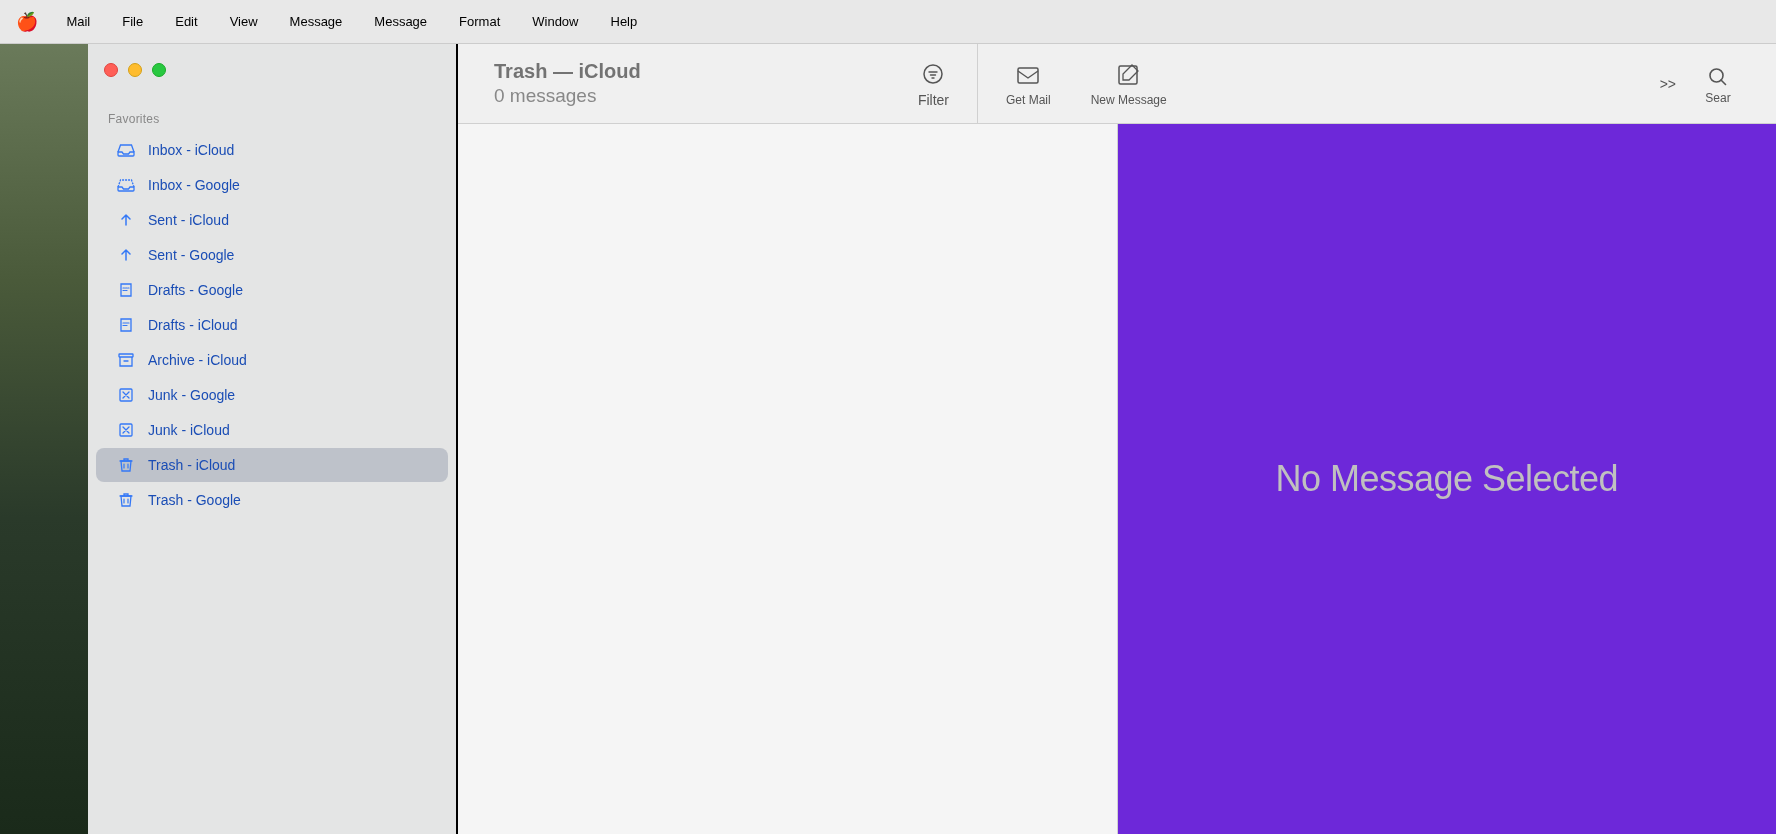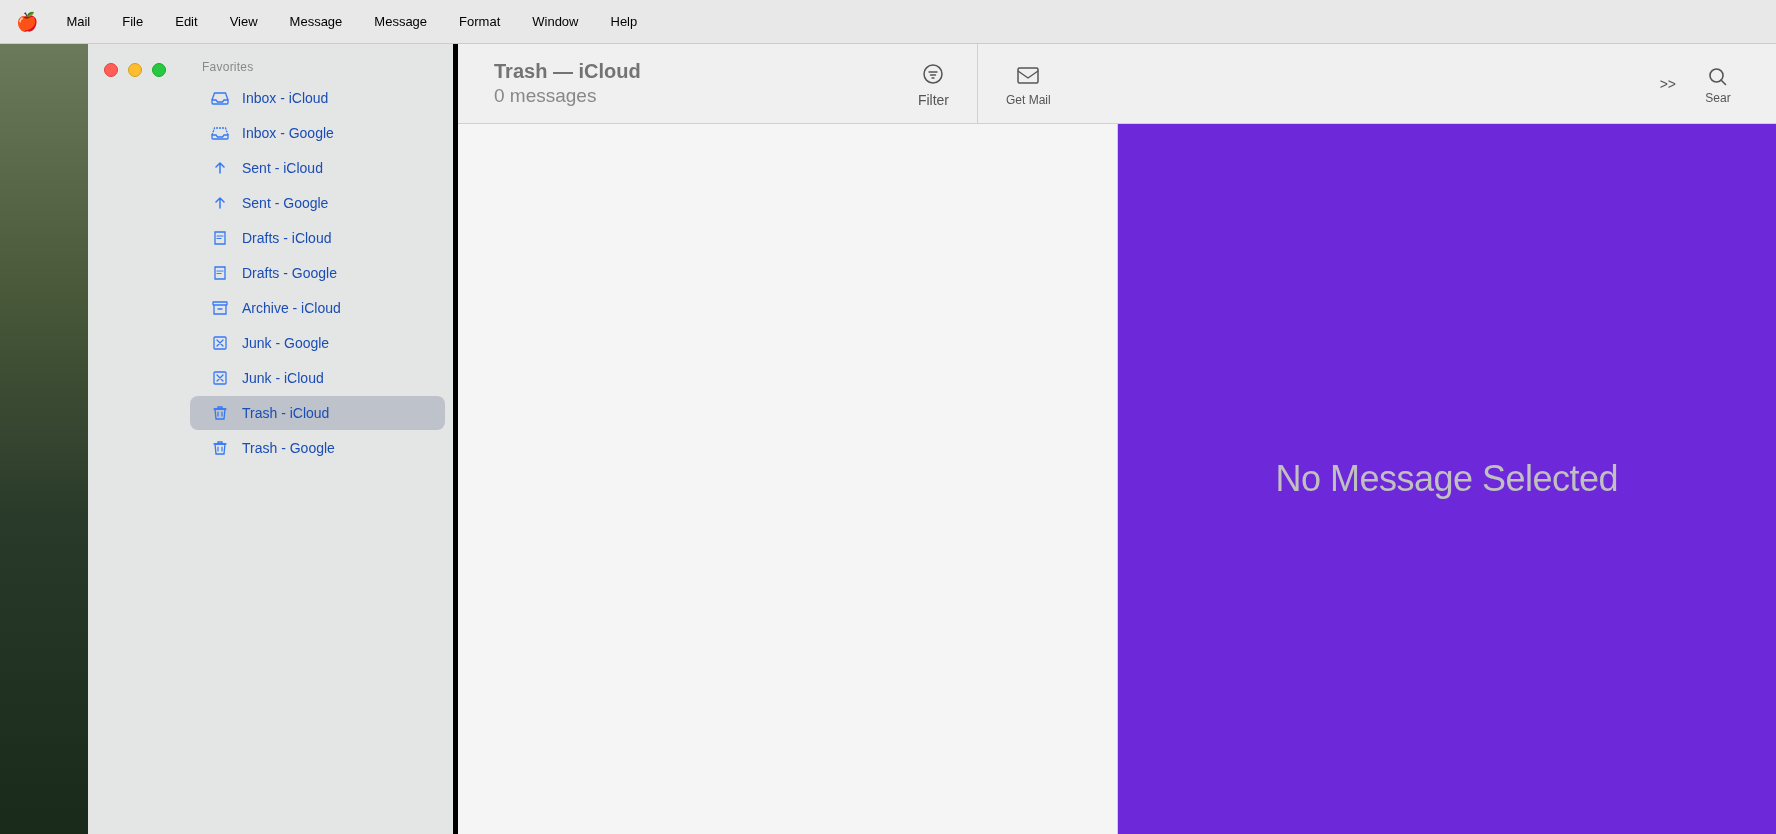--- a/index.html
+++ b/index.html
@@ -51,22 +51,22 @@
       width: 88px;
       background: linear-gradient(180deg, #6a7a5a 0%, #4a5a3a 30%, #2a3a2a 60%, #1a2a1a 100%);
       flex-shrink: 0;
     }
 
     
     .sidebar {
       width: 370px;
       background: rgba(230, 230, 230, 0.95);
       display: flex;
-      flex-direction: row;
-      border-right: 5px solid #000000;
+      flex-direction: column;
+      border-right: 2px solid #000000;
       flex-shrink: 0;
     }
 
     .sidebar-header {
       height: 52px;
       display: flex;
       align-items: center;
       padding: 0 16px;
       gap: 10px;
     }
@@ -326,34 +326,34 @@
             <path d="M9 14V4M9 4L5 8M9 4l4 4" stroke="#3478f6" stroke-width="1.5" stroke-linecap="round" stroke-linejoin="round"></path>
           </svg>
         </div>
         <span class="sidebar-label">Sent - Google</span>
       </div>
 
       <div class="sidebar-item">
         <div class="sidebar-icon">
           <svg width="18" height="18" viewBox="0 0 18 18" fill="none">
             <path d="M4 3h10v12H4z" stroke="#3478f6" stroke-width="1.3" fill="none"></path>
+            <path d="M6 7h6M6 9.5h4" stroke="#3478f6" stroke-width="1.2" stroke-linecap="round" stroke-dasharray="1.5 1"></path>
+          </svg>
+        </div>
+        <span class="sidebar-label">Drafts - Google</span>
+      </div>
+
+      <div class="sidebar-item">
+        <div class="sidebar-icon">
+          <svg width="18" height="18" viewBox="0 0 18 18" fill="none">
+            <path d="M4 3h10v12H4z" stroke="#3478f6" stroke-width="1.3" fill="none"></path>
             <path d="M6 7h6M6 9.5h4" stroke="#3478f6" stroke-width="1.2" stroke-linecap="round"></path>
           </svg>
         </div>
         <span class="sidebar-label">Drafts - iCloud</span>
-      </div>
-
-      <div class="sidebar-item">
-        <div class="sidebar-icon">
-          <svg width="18" height="18" viewBox="0 0 18 18" fill="none">
-            <path d="M4 3h10v12H4z" stroke="#3478f6" stroke-width="1.3" fill="none"></path>
-            <path d="M6 7h6M6 9.5h4" stroke="#3478f6" stroke-width="1.2" stroke-linecap="round" stroke-dasharray="1.5 1"></path>
-          </svg>
-        </div>
-        <span class="sidebar-label">Drafts - Google</span>
       </div>
 
       <div class="sidebar-item">
         <div class="sidebar-icon">
           <svg width="18" height="18" viewBox="0 0 18 18" fill="none">
             <rect x="2" y="3" width="14" height="3" rx="0.5" stroke="#3478f6" stroke-width="1.3" fill="none"></rect>
             <path d="M3 6v9h12V6" stroke="#3478f6" stroke-width="1.3" fill="none"></path>
             <path d="M7 10h4" stroke="#3478f6" stroke-width="1.3" stroke-linecap="round"></path>
           </svg>
         </div>
@@ -429,20 +429,29 @@
         <div class="toolbar-button">
           <div class="toolbar-icon">
             <svg width="26" height="26" viewBox="0 0 26 26" fill="none">
               <rect x="3" y="6" width="20" height="15" rx="1.5" stroke="#555" stroke-width="1.5" fill="none"></rect>
               <path d="M3 9l10 7 10-7" stroke="#555" stroke-width="1.4" fill="none"></path>
             </svg>
           </div>
           <span class="toolbar-label">Get Mail</span>
         </div>
 
+        <div class="toolbar-button">
+          <div class="toolbar-icon">
+            <svg width="26" height="26" viewBox="0 0 26 26" fill="none">
+              <rect x="3" y="4" width="18" height="18" rx="1.5" stroke="#555" stroke-width="1.5" fill="none"></rect>
+              <path d="M16 3l6 6-9 9H7v-6l9-9z" stroke="#555" stroke-width="1.3" fill="none"></path>
+            </svg>
+          </div>
+          <span class="toolbar-label">New Message</span>
+        </div>
 
         <div class="toolbar-spacer"></div>
 
         <div class="toolbar-more">
           <span style="font-size:14px; color:#555;">&gt;&gt;</span>
         </div>
 
         <div class="toolbar-search">
           <div class="toolbar-search-icon">
             <svg width="22" height="22" viewBox="0 0 22 22" fill="none">

